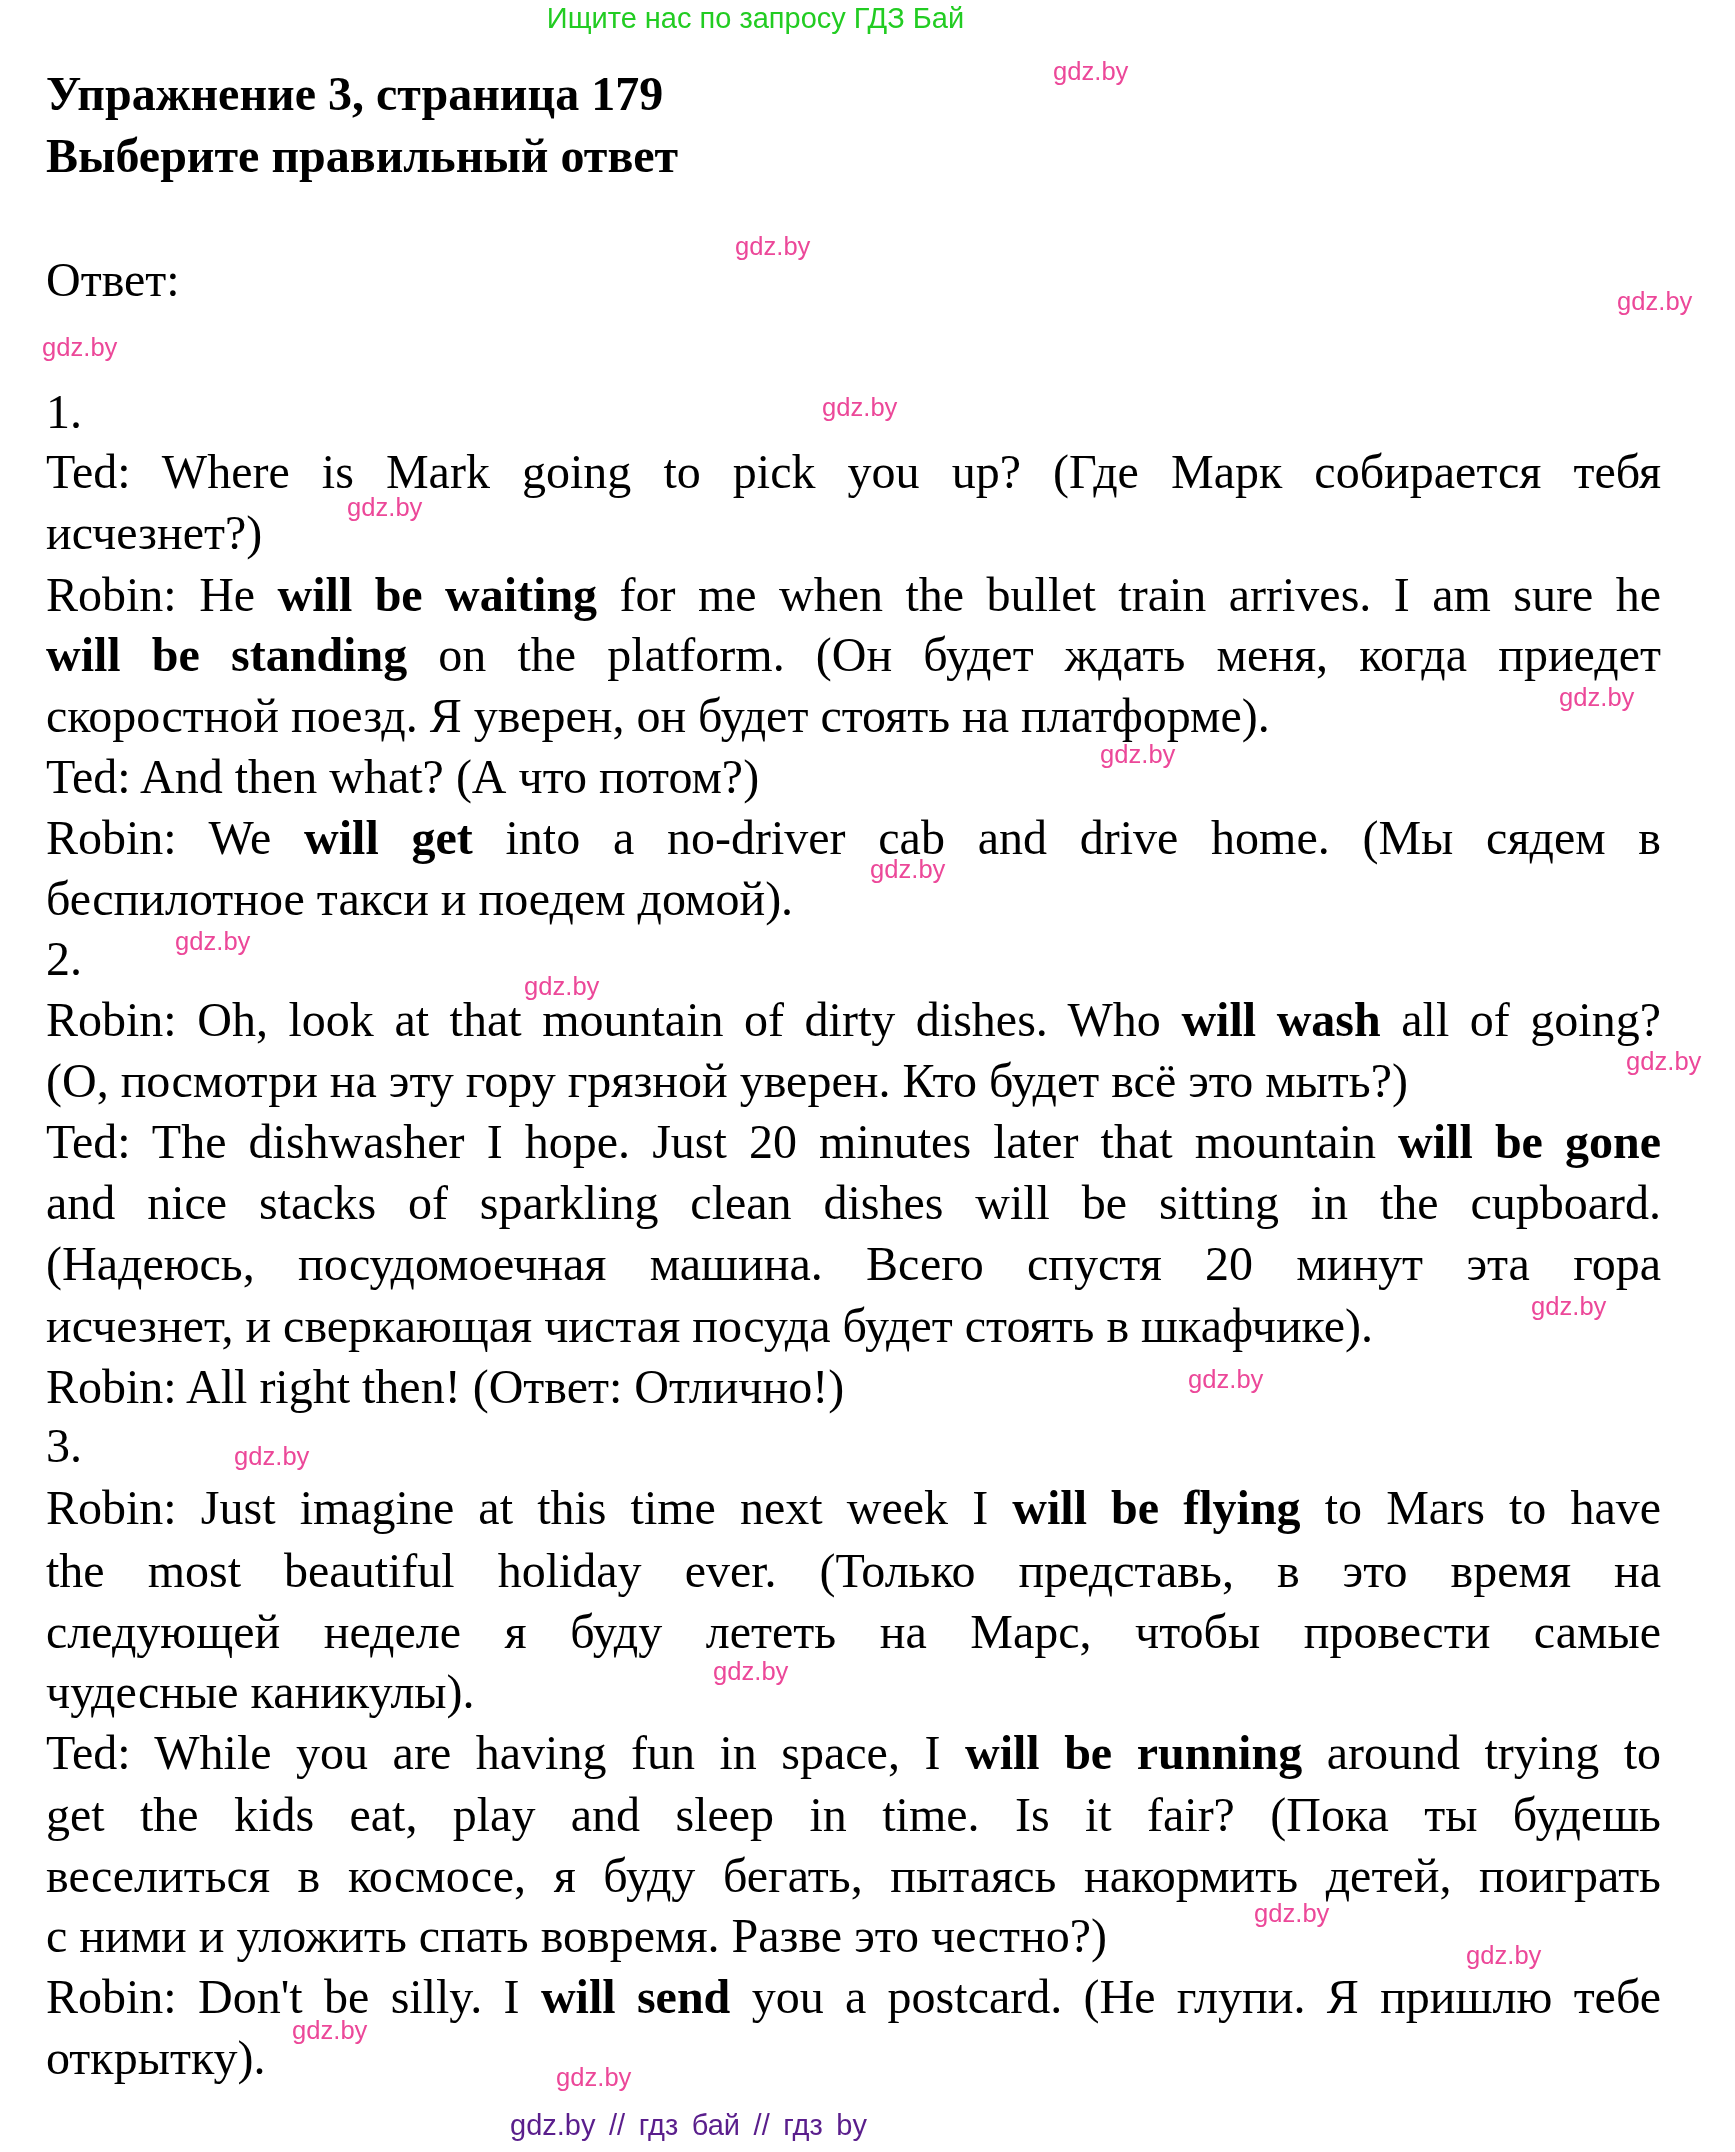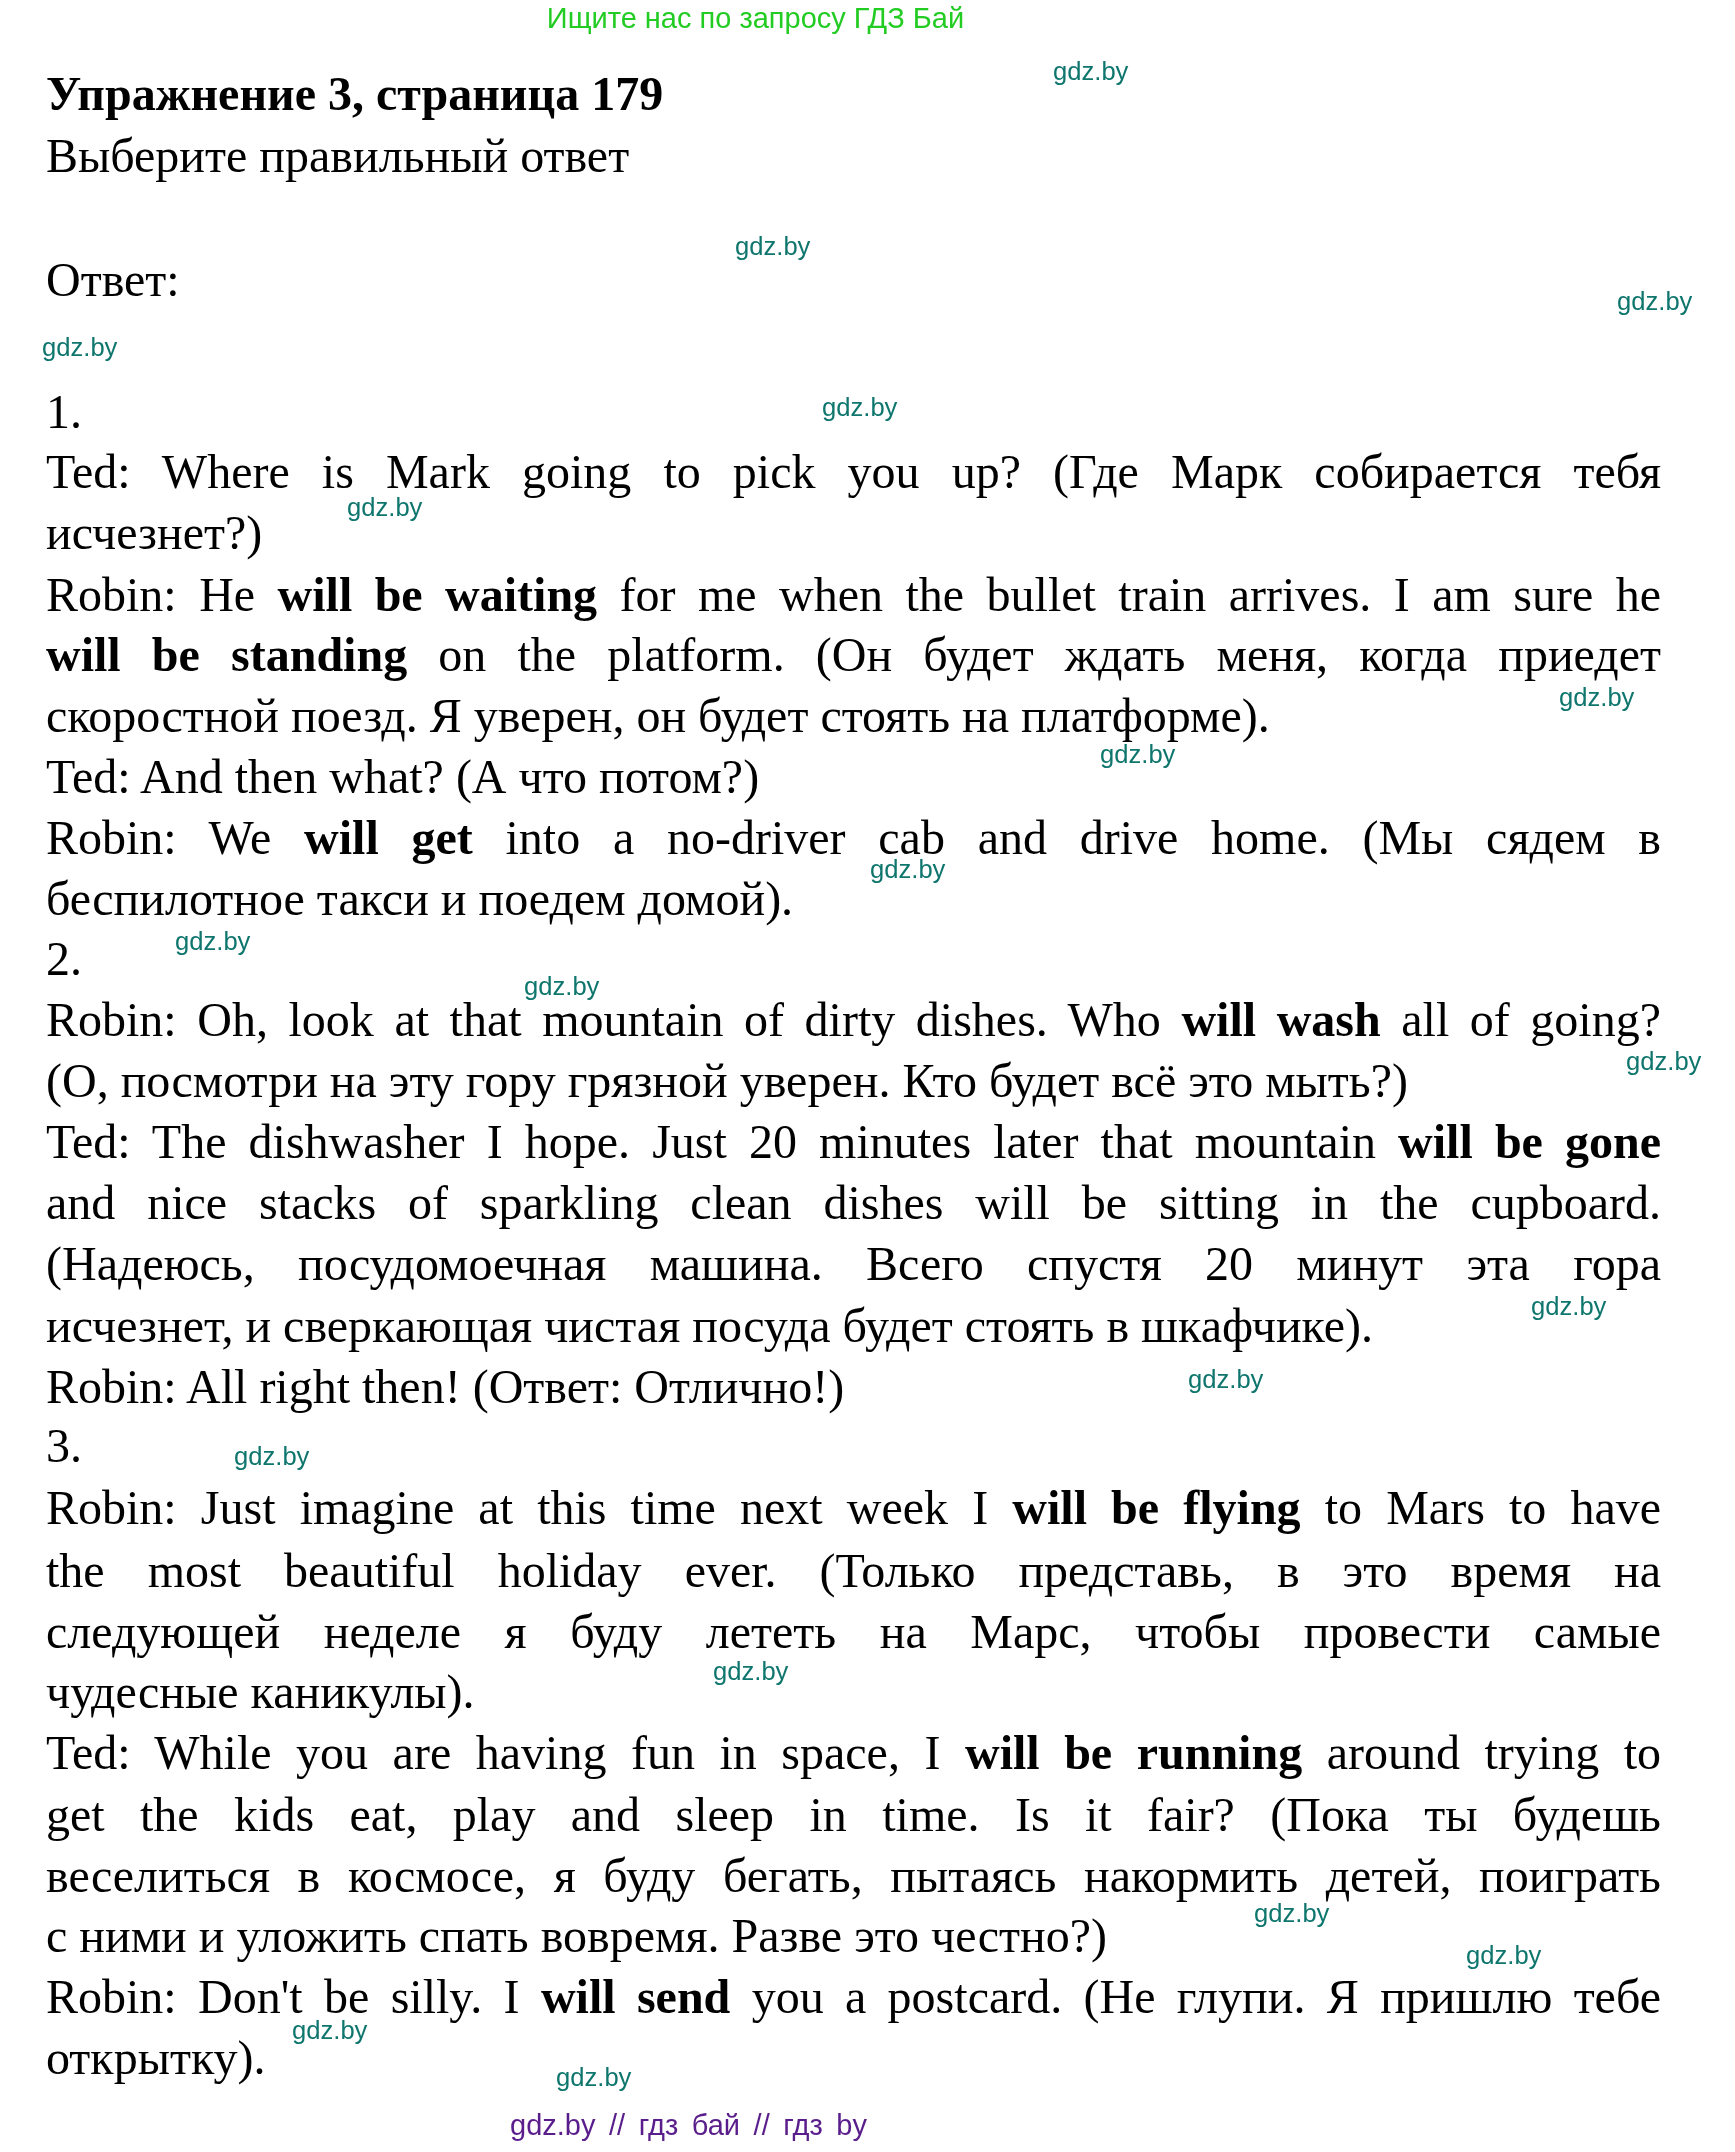--- a/index.html
+++ b/index.html
@@ -3,29 +3,29 @@
 <meta charset="utf-8">
 <style>
   html,body{margin:0;padding:0;background:#ffffff;}
   body{width:1735px;height:2153px;position:relative;overflow:hidden;font-family:"Liberation Serif","DejaVu Serif",serif;color:#000;}
   .top-banner{position:absolute;left:0;width:1511px;top:1.8px;text-align:center;font-family:"Liberation Sans","DejaVu Sans",sans-serif;font-size:29px;color:#22cc22;}
   .footer{position:absolute;left:0;width:1377px;top:2109px;text-align:center;font-family:"Liberation Sans","DejaVu Sans",sans-serif;font-size:29px;color:#5a1e8c;word-spacing:5.5px;}
   .title{position:absolute;left:46px;top:66px;font-size:48px;font-weight:bold;}
   .line{position:absolute;left:46px;width:1615px;font-size:48px;line-height:60px;white-space:nowrap;}
   .just{text-align:justify;text-align-last:justify;white-space:normal;}
   .line b{font-weight:bold;}
-  .wm{position:absolute;font-family:"Liberation Sans","DejaVu Sans",sans-serif;font-size:25.6px;color:#0f766e;}
+  .wm{position:absolute;font-family:"Liberation Sans","DejaVu Sans",sans-serif;font-size:25.6px;color:#ec4899;}
 </style>
 </head>
 <body>
 
 <div class="top-banner">Ищите нас по запросу ГДЗ Бай</div>
 
 <div class="title">Упражнение 3, страница 179</div>
-<div class="line" style="top:126px;">Выберите правильный ответ</div>
+<div class="line" style="top:126px;font-weight:bold;">Выберите правильный ответ</div>
 <div class="line" style="top:250px;">Ответ:</div>
 
 <div id="lines">
     <div class="line" style="top: 382px;"><span>1.</span></div>
     <div class="line just" style="top: 442px;"><span>Ted: Where is Mark going to pick you up? (Где Марк собирается тебя</span></div>
     <div class="line" style="top: 503px;"><span>исчезнет?)</span></div>
     <div class="line just" style="top: 565px;"><span>Robin: He </span><b>will be waiting</b><span> for me when the bullet train arrives. I am sure he</span></div>
     <div class="line just" style="top: 625px;"><b>will be standing</b><span> on the platform. (Он будет ждать меня, когда приедет</span></div>
     <div class="line" style="top: 686px;"><span>скоростной поезд. Я уверен, он будет стоять на платформе).</span></div>
     <div class="line" style="top: 747px;"><span>Ted: And then what? (А что потом?)</span></div>

